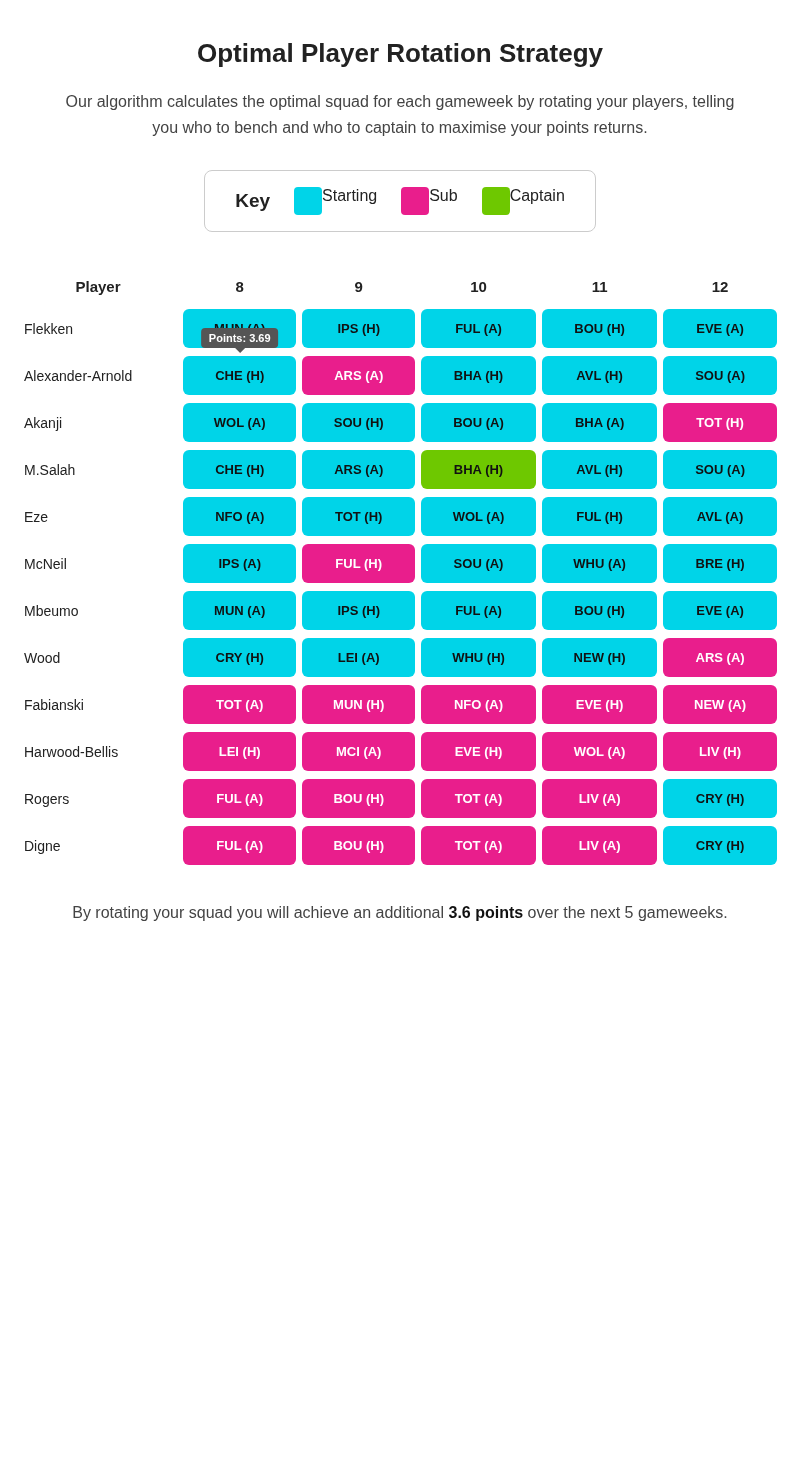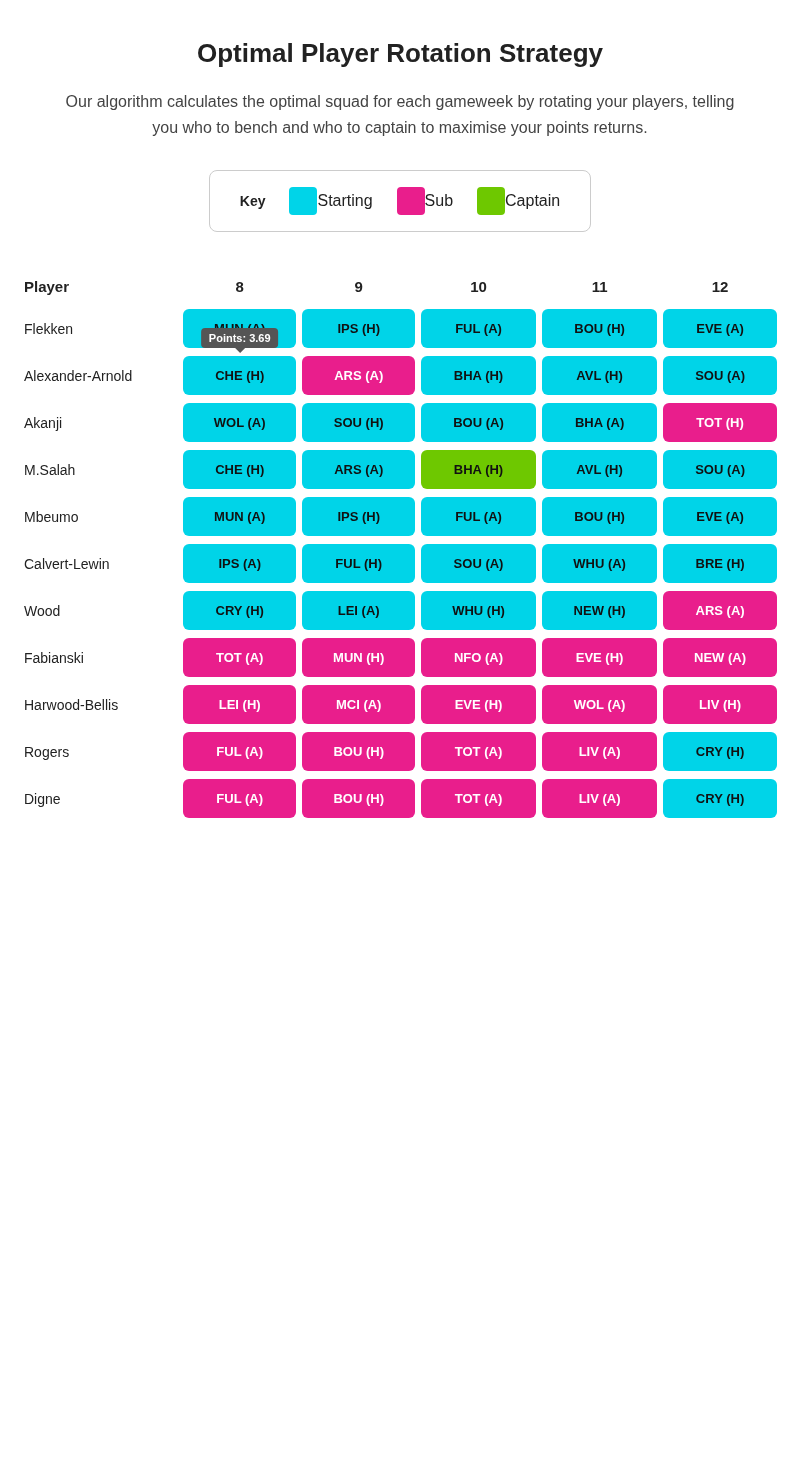--- a/index.html
+++ b/index.html
@@ -37,25 +37,24 @@
       align-items: center;
       gap: 24px;
       margin: 0 auto 36px;
       display: flex;
       width: fit-content;
       margin-left: auto;
       margin-right: auto;
     }
     .key-label {
       font-weight: 700;
-      font-size: 14px;
+      font-size: 19px;
     }
     .key-item {
       display: flex;
-      align-items: center;
       font-size: 16px;
     }
     .key-color {
       width: 28px;
       height: 28px;
       border-radius: 4px;
     }
     .table-wrapper {
       width: 100%;
       overflow-x: auto;
@@ -67,21 +66,21 @@
       border-spacing: 0;
     }
     thead th {
       font-weight: 700;
       font-size: 15px;
       padding: 10px 8px;
       text-align: center;
       color: #222;
     }
     thead th:first-child {
-      text-align: left;
+      text-align: center;
       padding-left: 4px;
     }
     tbody tr {
       border-bottom: 1px solid #eee;
     }
     tbody td {
       padding: 6px 4px;
       font-size: 14px;
     }
     tbody td:first-child {
@@ -248,53 +247,71 @@
               <div class="cell cell-captain">BHA (H)</div>
             </td>
             <td style="padding: 4px 3px;">
               <div class="cell cell-starting">AVL (H)</div>
             </td>
             <td style="padding: 4px 3px;">
               <div class="cell cell-starting">SOU (A)</div>
             </td>
           </tr>
           <tr>
+            <td>Eze</td>
+            <td style="padding: 4px 3px;">
+              <div class="cell cell-starting">NFO (A)</div>
+            </td>
+            <td style="padding: 4px 3px;">
+              <div class="cell cell-starting">TOT (H)</div>
+            </td>
+            <td style="padding: 4px 3px;">
+              <div class="cell cell-starting">WOL (A)</div>
+            </td>
+            <td style="padding: 4px 3px;">
+              <div class="cell cell-starting">FUL (H)</div>
+            </td>
+            <td style="padding: 4px 3px;">
+              <div class="cell cell-starting">AVL (A)</div>
+            </td>
+          </tr>
+          <tr>
+            <td>McNeil</td>
+            <td style="padding: 4px 3px;">
+              <div class="cell cell-starting">IPS (A)</div>
+            </td>
+            <td style="padding: 4px 3px;">
+              <div class="cell cell-sub">FUL (H)</div>
+            </td>
+            <td style="padding: 4px 3px;">
+              <div class="cell cell-starting">SOU (A)</div>
+            </td>
+            <td style="padding: 4px 3px;">
+              <div class="cell cell-starting">WHU (A)</div>
+            </td>
+            <td style="padding: 4px 3px;">
+              <div class="cell cell-starting">BRE (H)</div>
+            </td>
+          </tr>
+          <tr>
             <td>Mbeumo</td>
             <td style="padding: 4px 3px;">
               <div class="cell cell-starting">MUN (A)</div>
             </td>
             <td style="padding: 4px 3px;">
               <div class="cell cell-starting">IPS (H)</div>
             </td>
             <td style="padding: 4px 3px;">
               <div class="cell cell-starting">FUL (A)</div>
             </td>
             <td style="padding: 4px 3px;">
               <div class="cell cell-starting">BOU (H)</div>
             </td>
             <td style="padding: 4px 3px;">
               <div class="cell cell-starting">EVE (A)</div>
-            </td>
-          </tr>
-          <tr>
-            <td>Calvert-Lewin</td>
-            <td style="padding: 4px 3px;">
-              <div class="cell cell-starting">IPS (A)</div>
-            </td>
-            <td style="padding: 4px 3px;">
-              <div class="cell cell-starting">FUL (H)</div>
-            </td>
-            <td style="padding: 4px 3px;">
-              <div class="cell cell-starting">SOU (A)</div>
-            </td>
-            <td style="padding: 4px 3px;">
-              <div class="cell cell-starting">WHU (A)</div>
-            </td>
-            <td style="padding: 4px 3px;">
-              <div class="cell cell-starting">BRE (H)</div>
             </td>
           </tr>
           <tr>
             <td>Wood</td>
             <td style="padding: 4px 3px;">
               <div class="cell cell-starting">CRY (H)</div>
             </td>
             <td style="padding: 4px 3px;">
               <div class="cell cell-starting">LEI (A)</div>
             </td>
@@ -377,13 +394,16 @@
               <div class="cell cell-sub">LIV (A)</div>
             </td>
             <td style="padding: 4px 3px;">
               <div class="cell cell-starting">CRY (H)</div>
             </td>
           </tr>
         </tbody>
     </table>
   </div>
 
+  <div class="footer-text">
+    <span>By rotating your squad you will achieve an additional </span><strong>3.6 points</strong><span> over the next 5 gameweeks.</span>
+  </div>
 </div>
 
 </body></html>

